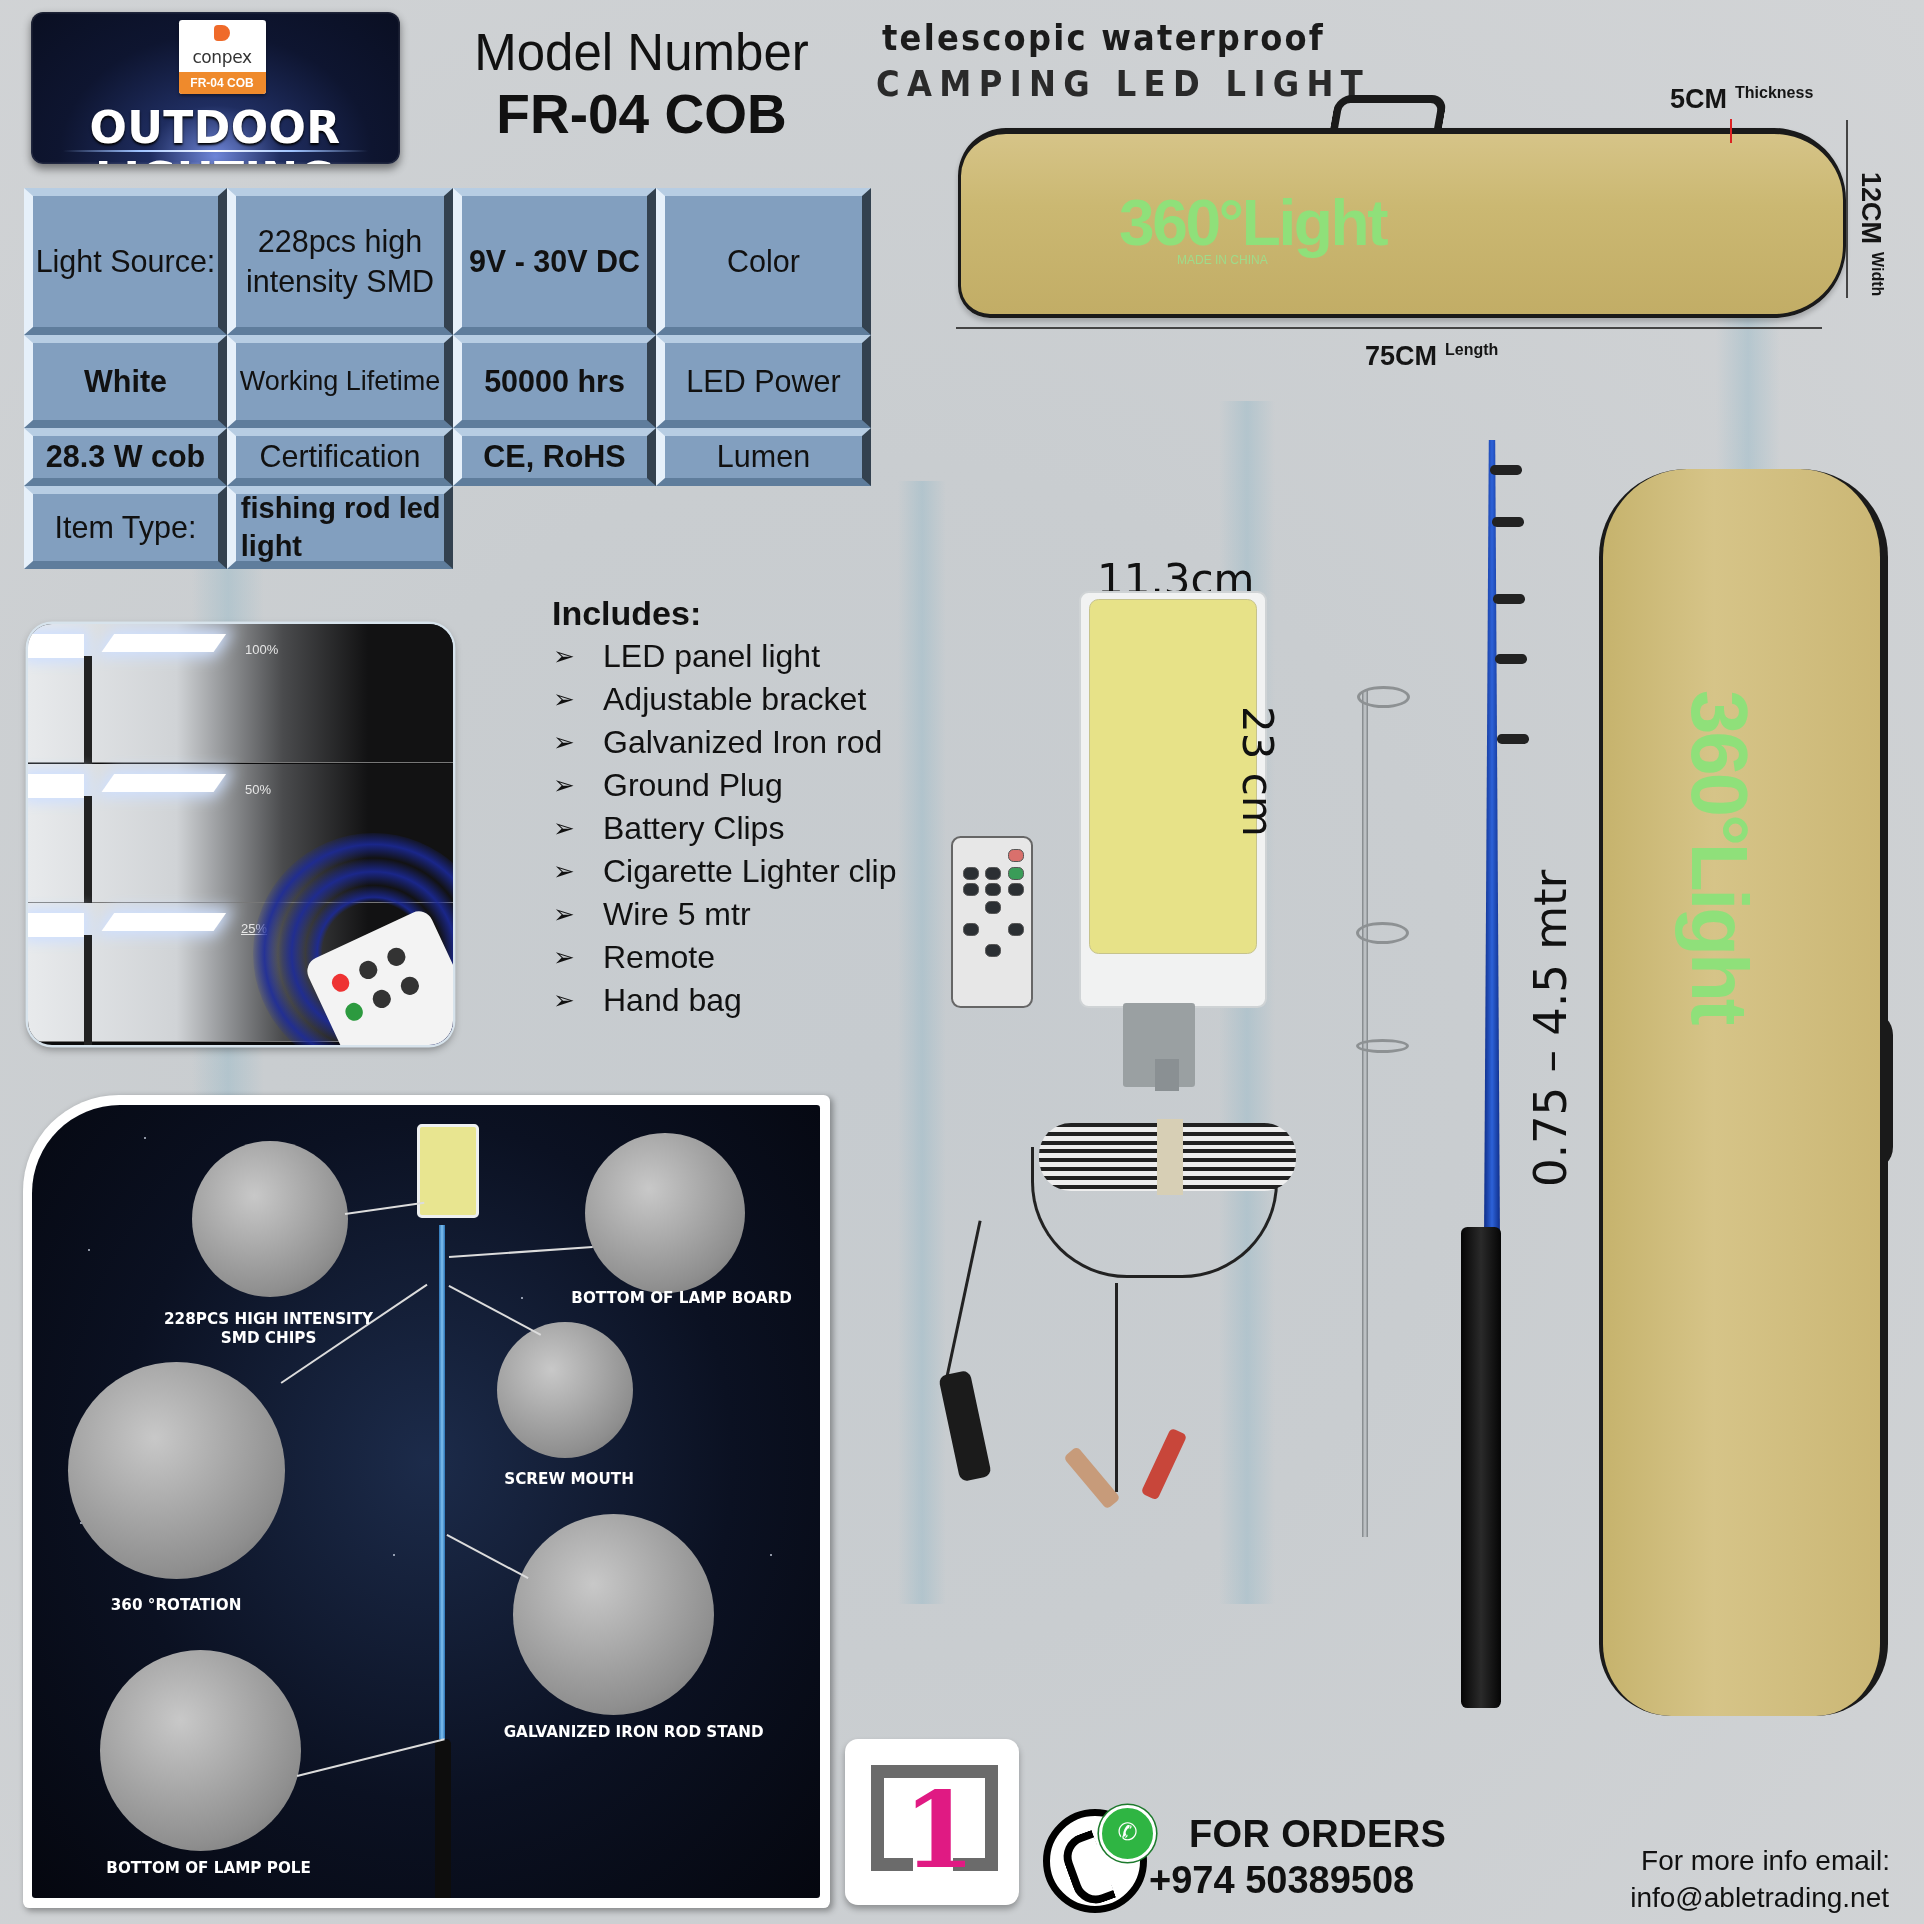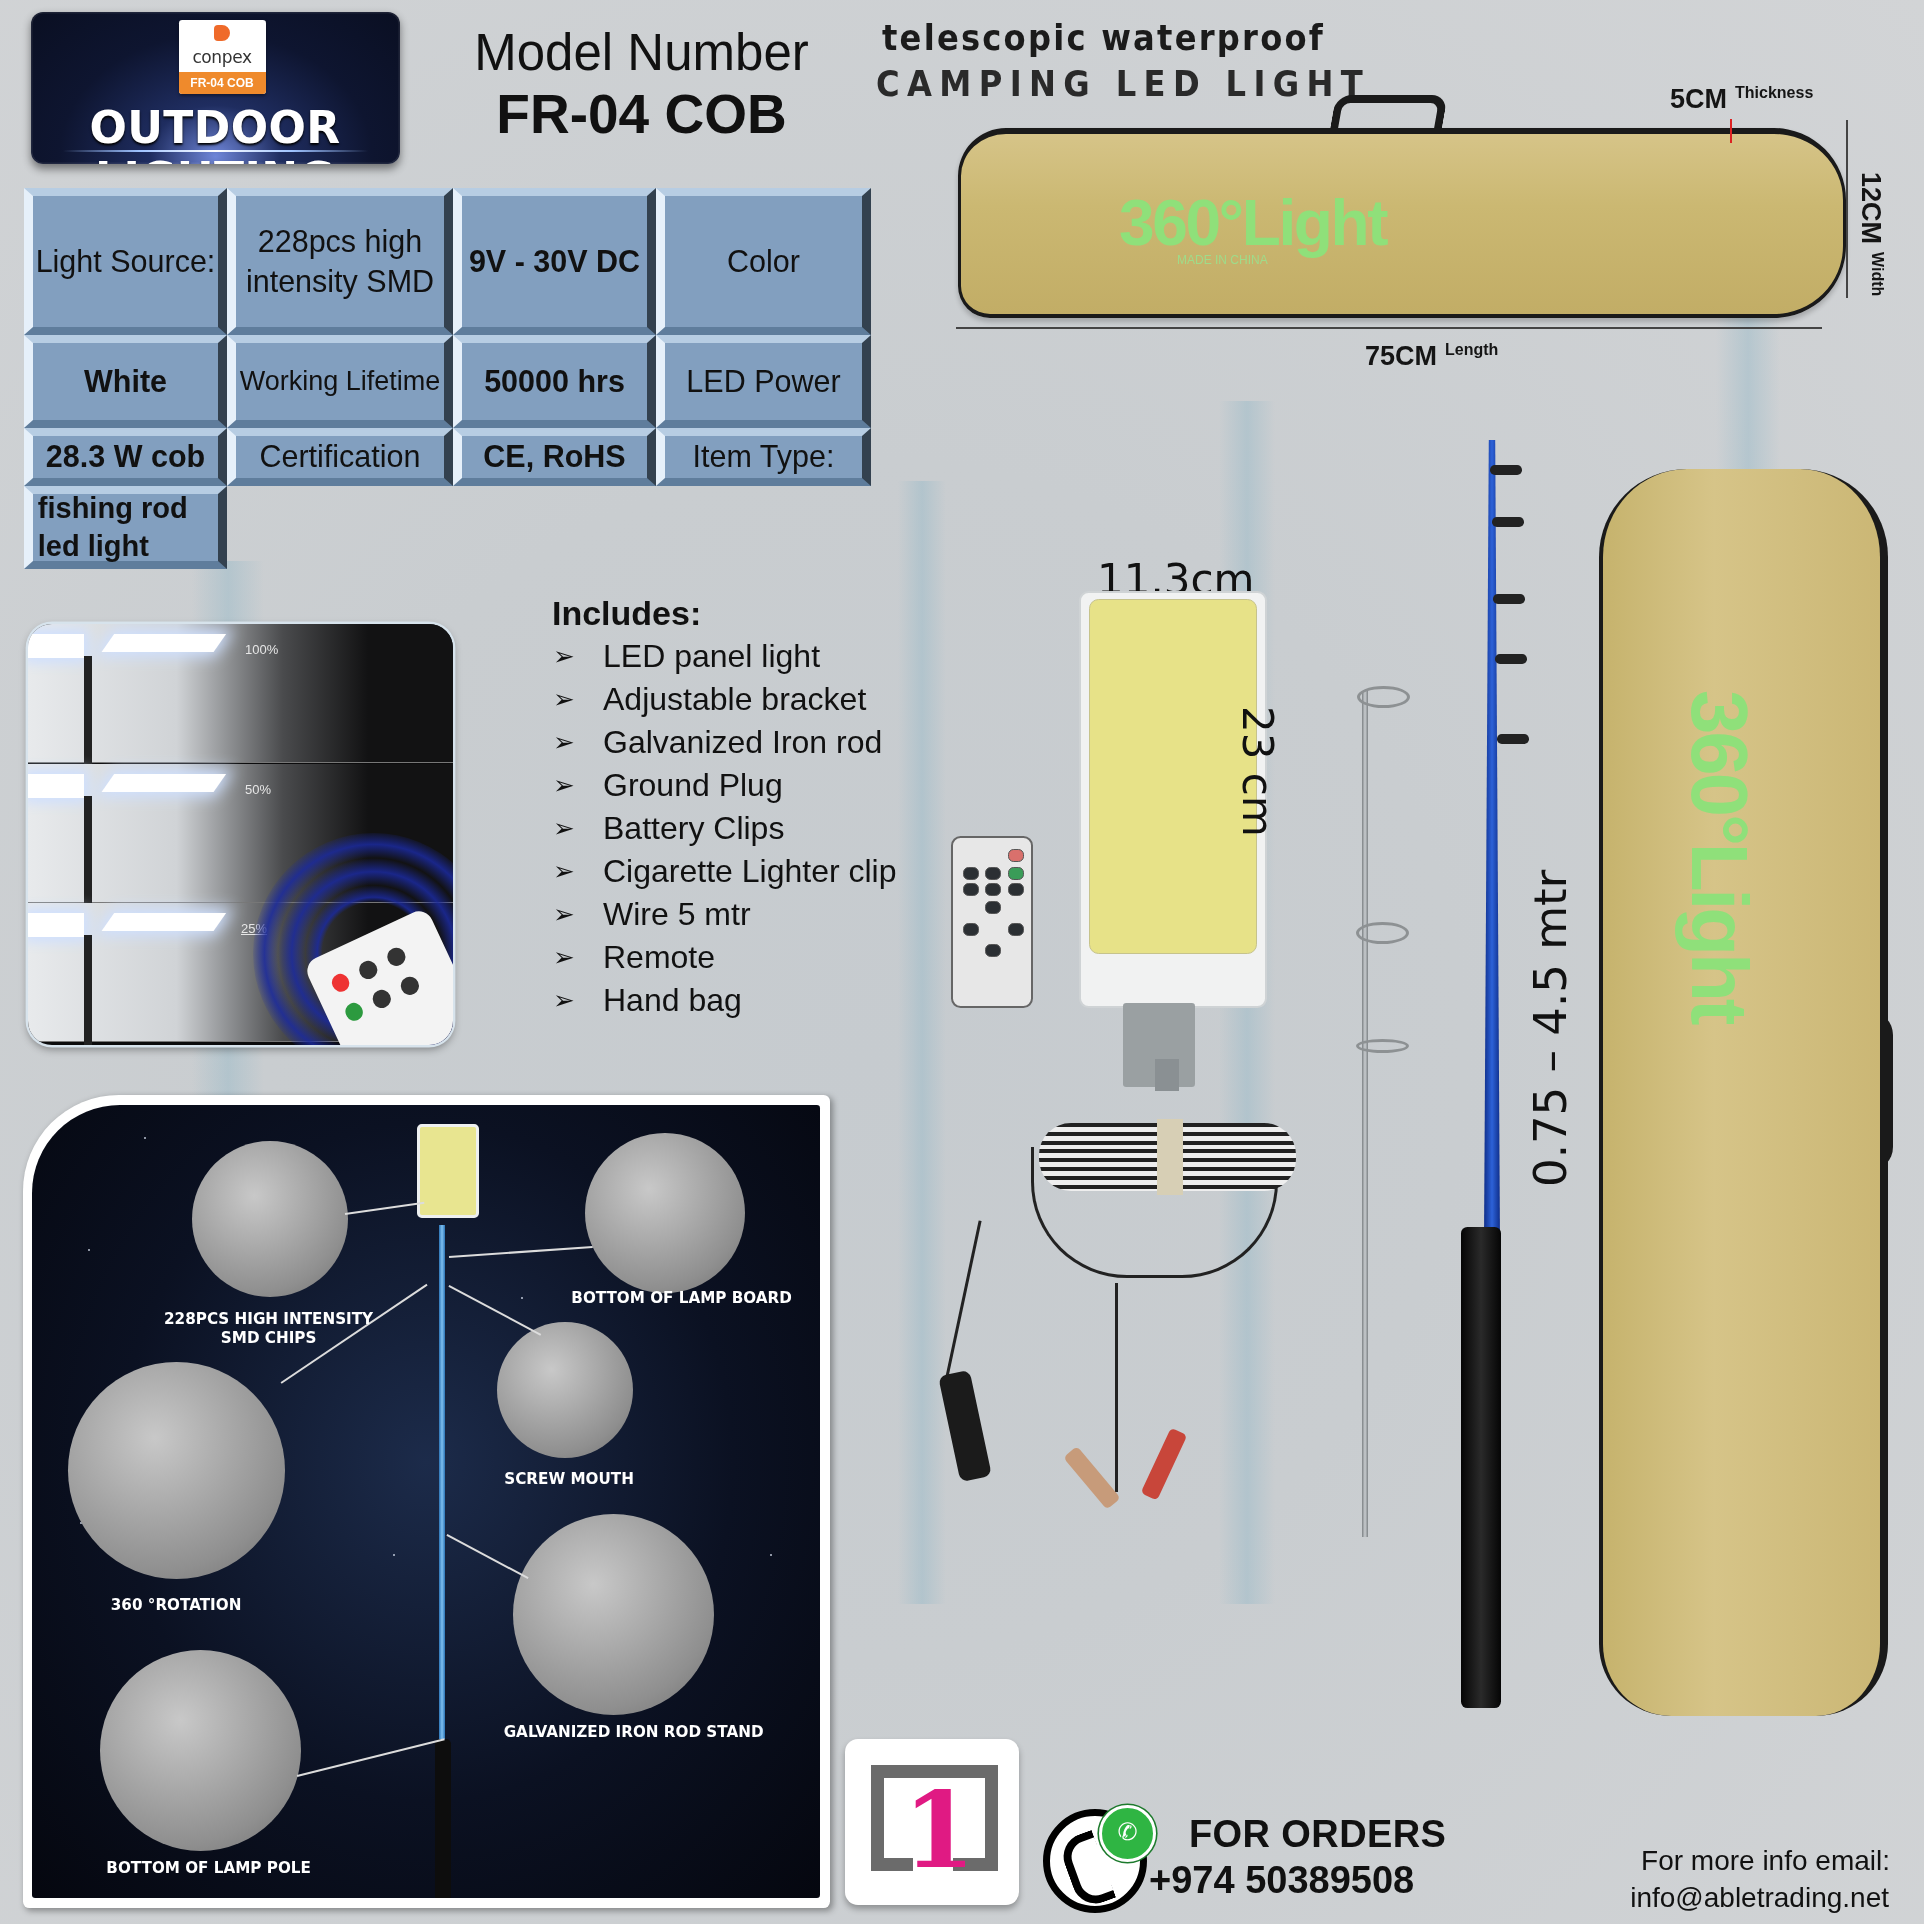--- a/index.html
+++ b/index.html
@@ -172,20 +172,21 @@
   <div class="cell">Color</div>
   <div class="cell val">White</div>
   <div class="cell" style="font-size:27px;">Working Lifetime</div>
   <div class="cell val">50000 hrs</div>
 
   <div class="cell">LED Power</div>
   <div class="cell val">28.3 W cob</div>
   <div class="cell">Certification</div>
   <div class="cell val">CE, RoHS</div>
 
+  <div class="cell">Lumen</div>
   <div class="cell">Item Type:</div>
   <div class="cell val left">fishing rod led light</div>
 </div>
 
 <div class="bag-handle abs"></div>
 <div class="bag-h abs"></div>
 <div class="bag-brand bag-brand-h abs"><span>360°Light</span></div>
 <div class="made-h abs">MADE IN CHINA</div>
 
 <div class="dim-thick abs"></div>

